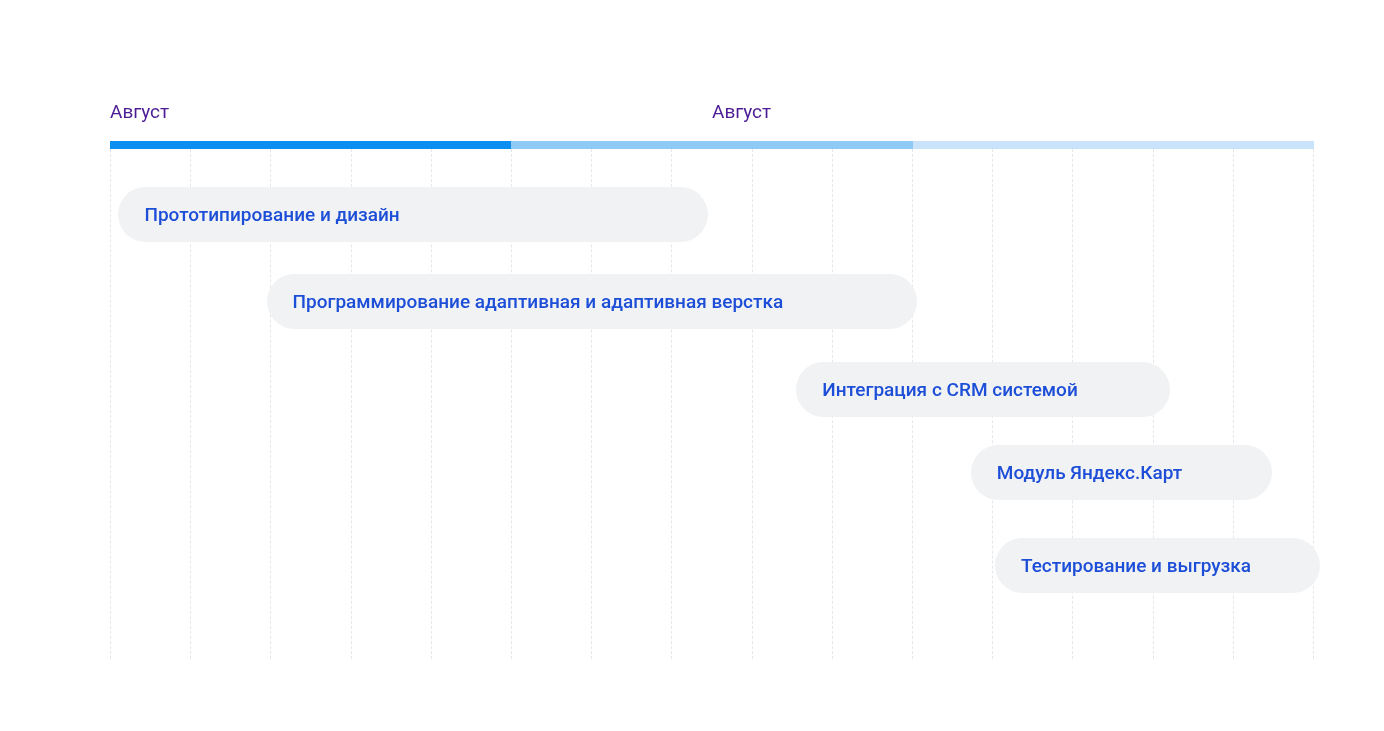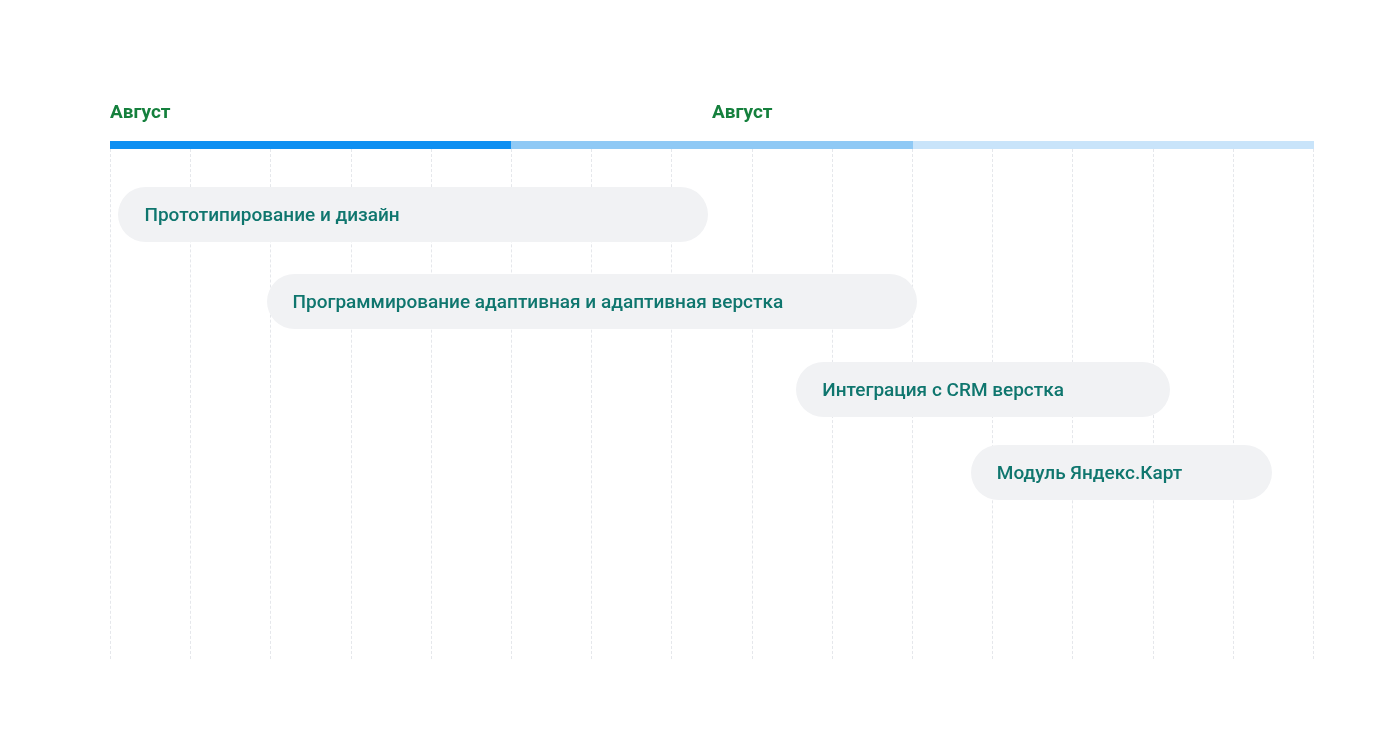--- a/index.html
+++ b/index.html
@@ -23,23 +23,23 @@
       position: relative;
     }
     
     .timeline-header {
       display: flex;
       margin-bottom: 18px;
     }
     
     .month-label {
       flex: 1;
-      color: #15803d;
+      color: #4c1d95;
       font-size: 19px;
-      font-weight: 700;
+      font-weight: 400;
     }
     
     .timeline-bar {
       display: flex;
       height: 8px;
       width: 100%;
       margin-bottom: 0;
     }
     
     .timeline-segment {
@@ -90,21 +90,21 @@
       width: 100%;
       height: 100%;
     }
     
     .task-bar {
       position: absolute;
       background: #f1f2f4;
       border-radius: 28px;
       padding: 16px 26px;
       white-space: nowrap;
-      color: #0f766e;
+      color: #1d4ed8;
       font-size: 19px;
       font-weight: 500;
     }
   </style>
 </head>
 <body>
 
 <div class="gantt-container">
 
   <div class="timeline-header">
@@ -132,18 +132,19 @@
         <div class="grid-col"></div>
         <div class="grid-col"></div>
         <div class="grid-col"></div>
         <div class="grid-col"></div>
         <div class="grid-col"></div>
         <div class="grid-col"></div>
       </div>
     <div class="task-bars" id="task-bars">
         <div class="task-bar" style="left: 0.7%; top: 38px; width: 49%;">Прототипирование и дизайн</div>
         <div class="task-bar" style="left: 13%; top: 125px; width: 54%;">Программирование адаптивная и адаптивная верстка</div>
-        <div class="task-bar" style="left: 57%; top: 213px; width: 31%;">Интеграция с CRM верстка</div>
+        <div class="task-bar" style="left: 57%; top: 213px; width: 31%;">Интеграция с CRM системой</div>
         <div class="task-bar" style="left: 71.5%; top: 296px; width: 25%;">Модуль Яндекс.Карт</div>
+        <div class="task-bar" style="left: 73.5%; top: 389px; width: 27%;">Тестирование и выгрузка</div>
       </div>
   </div>
 
 </div>
 
 </body></html>

